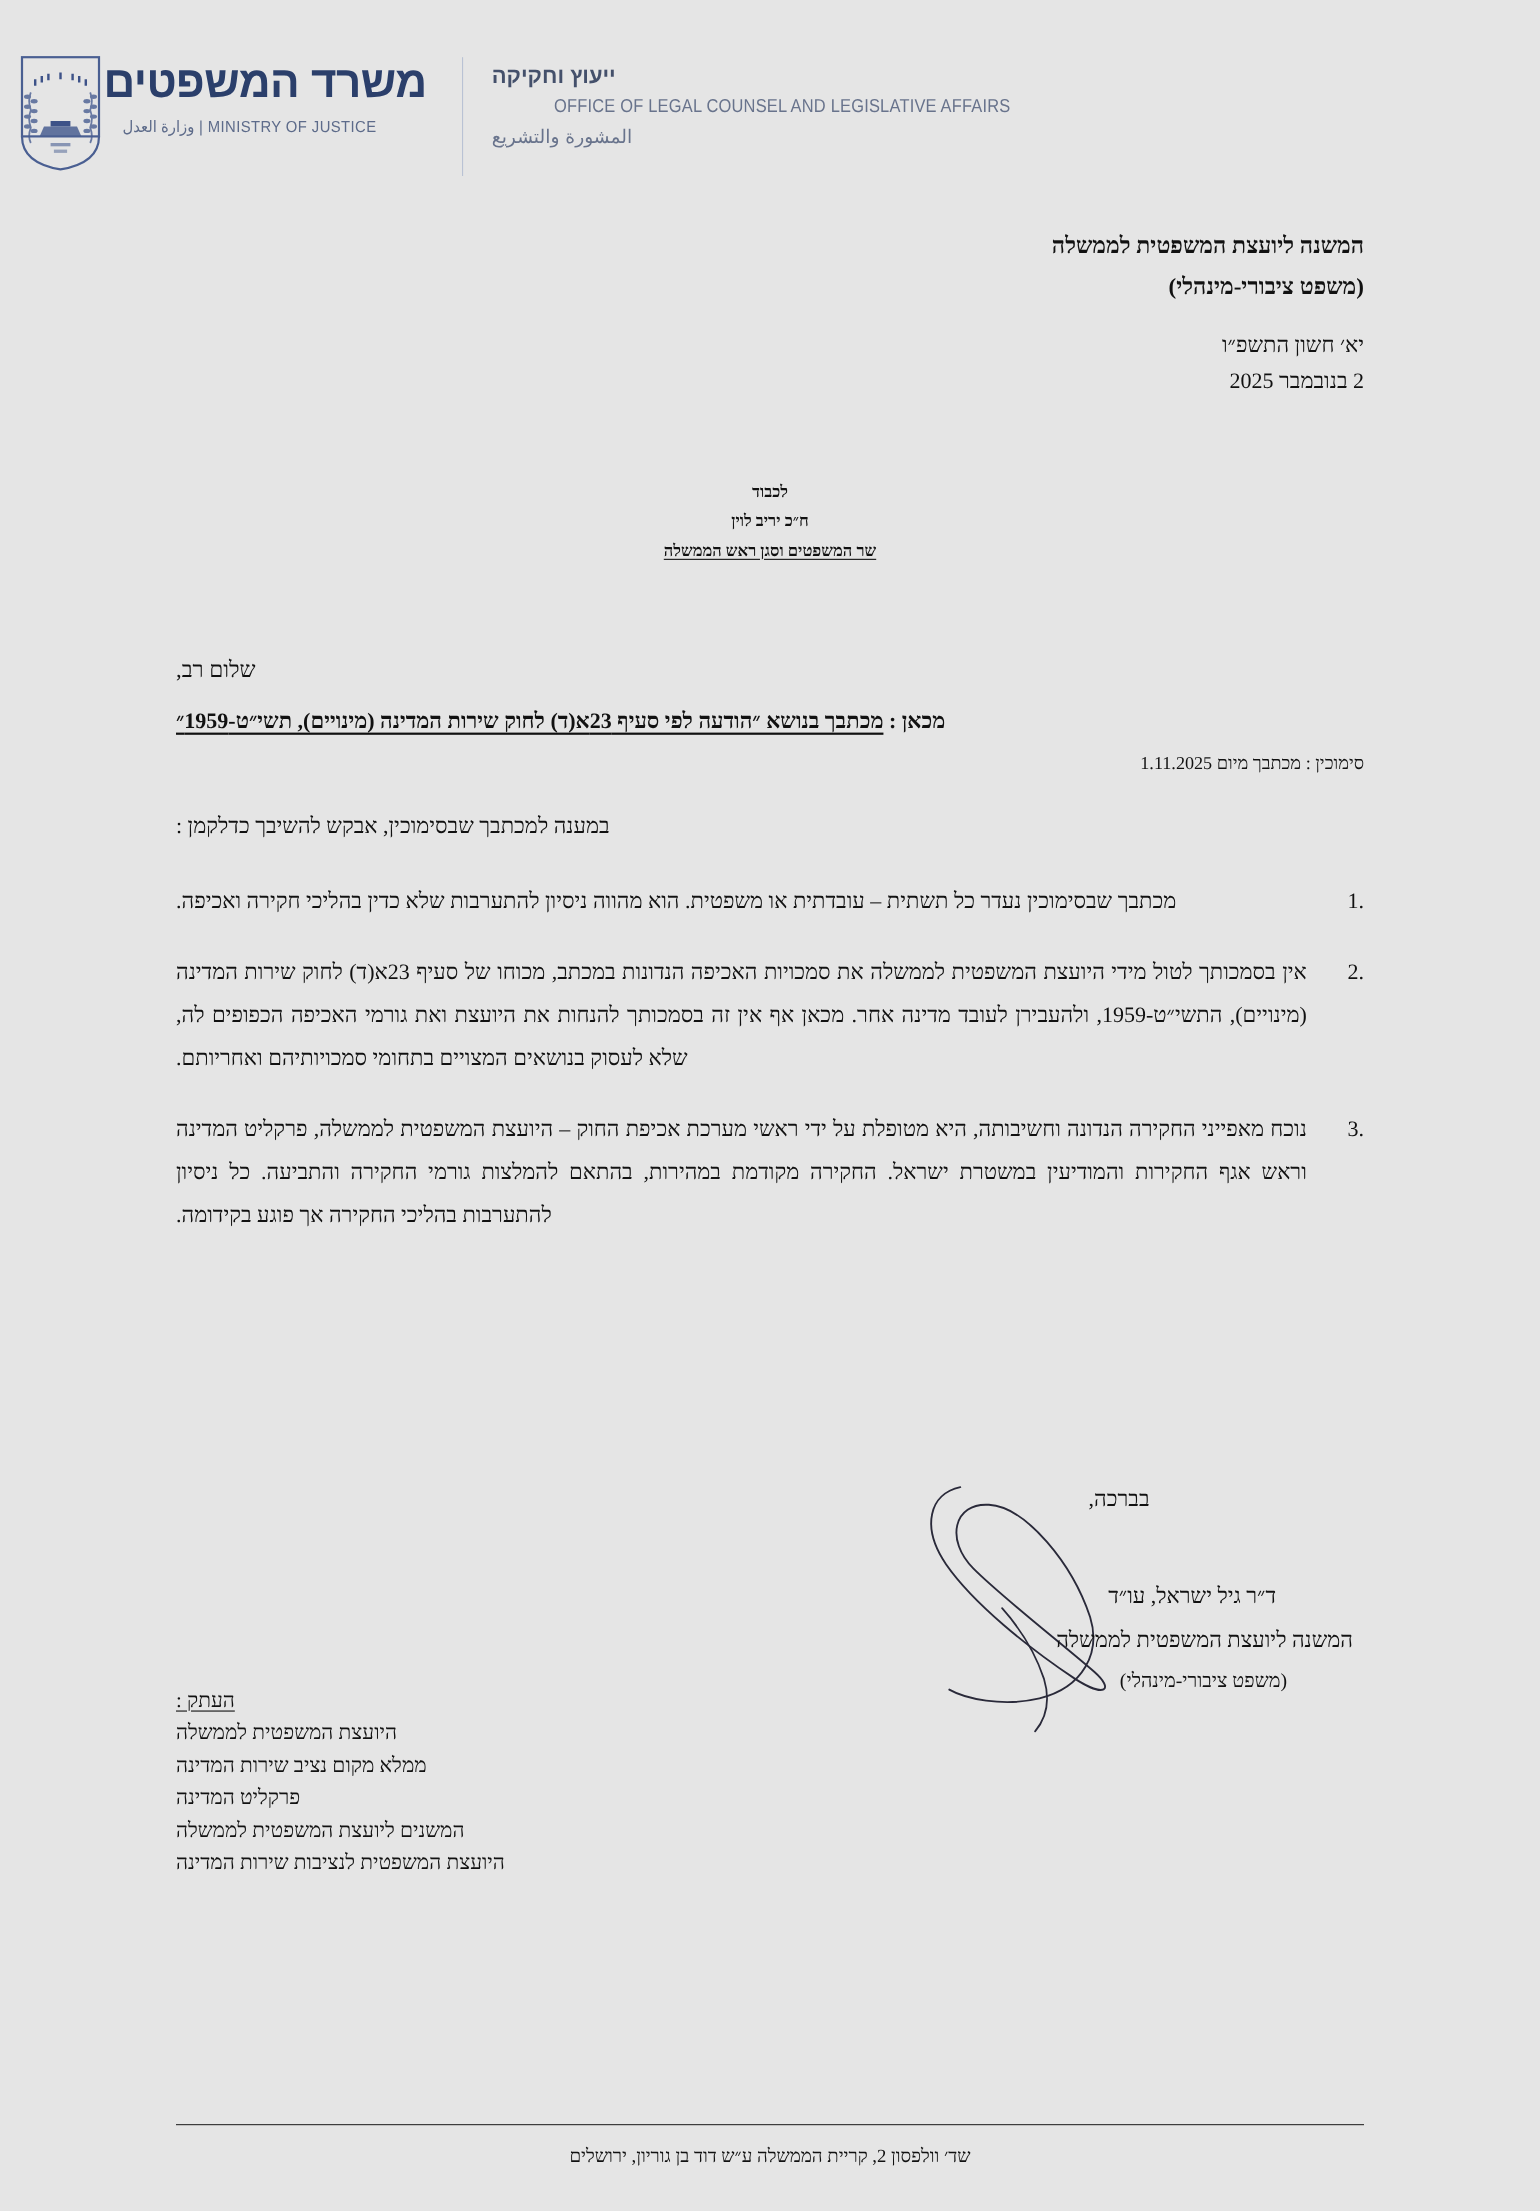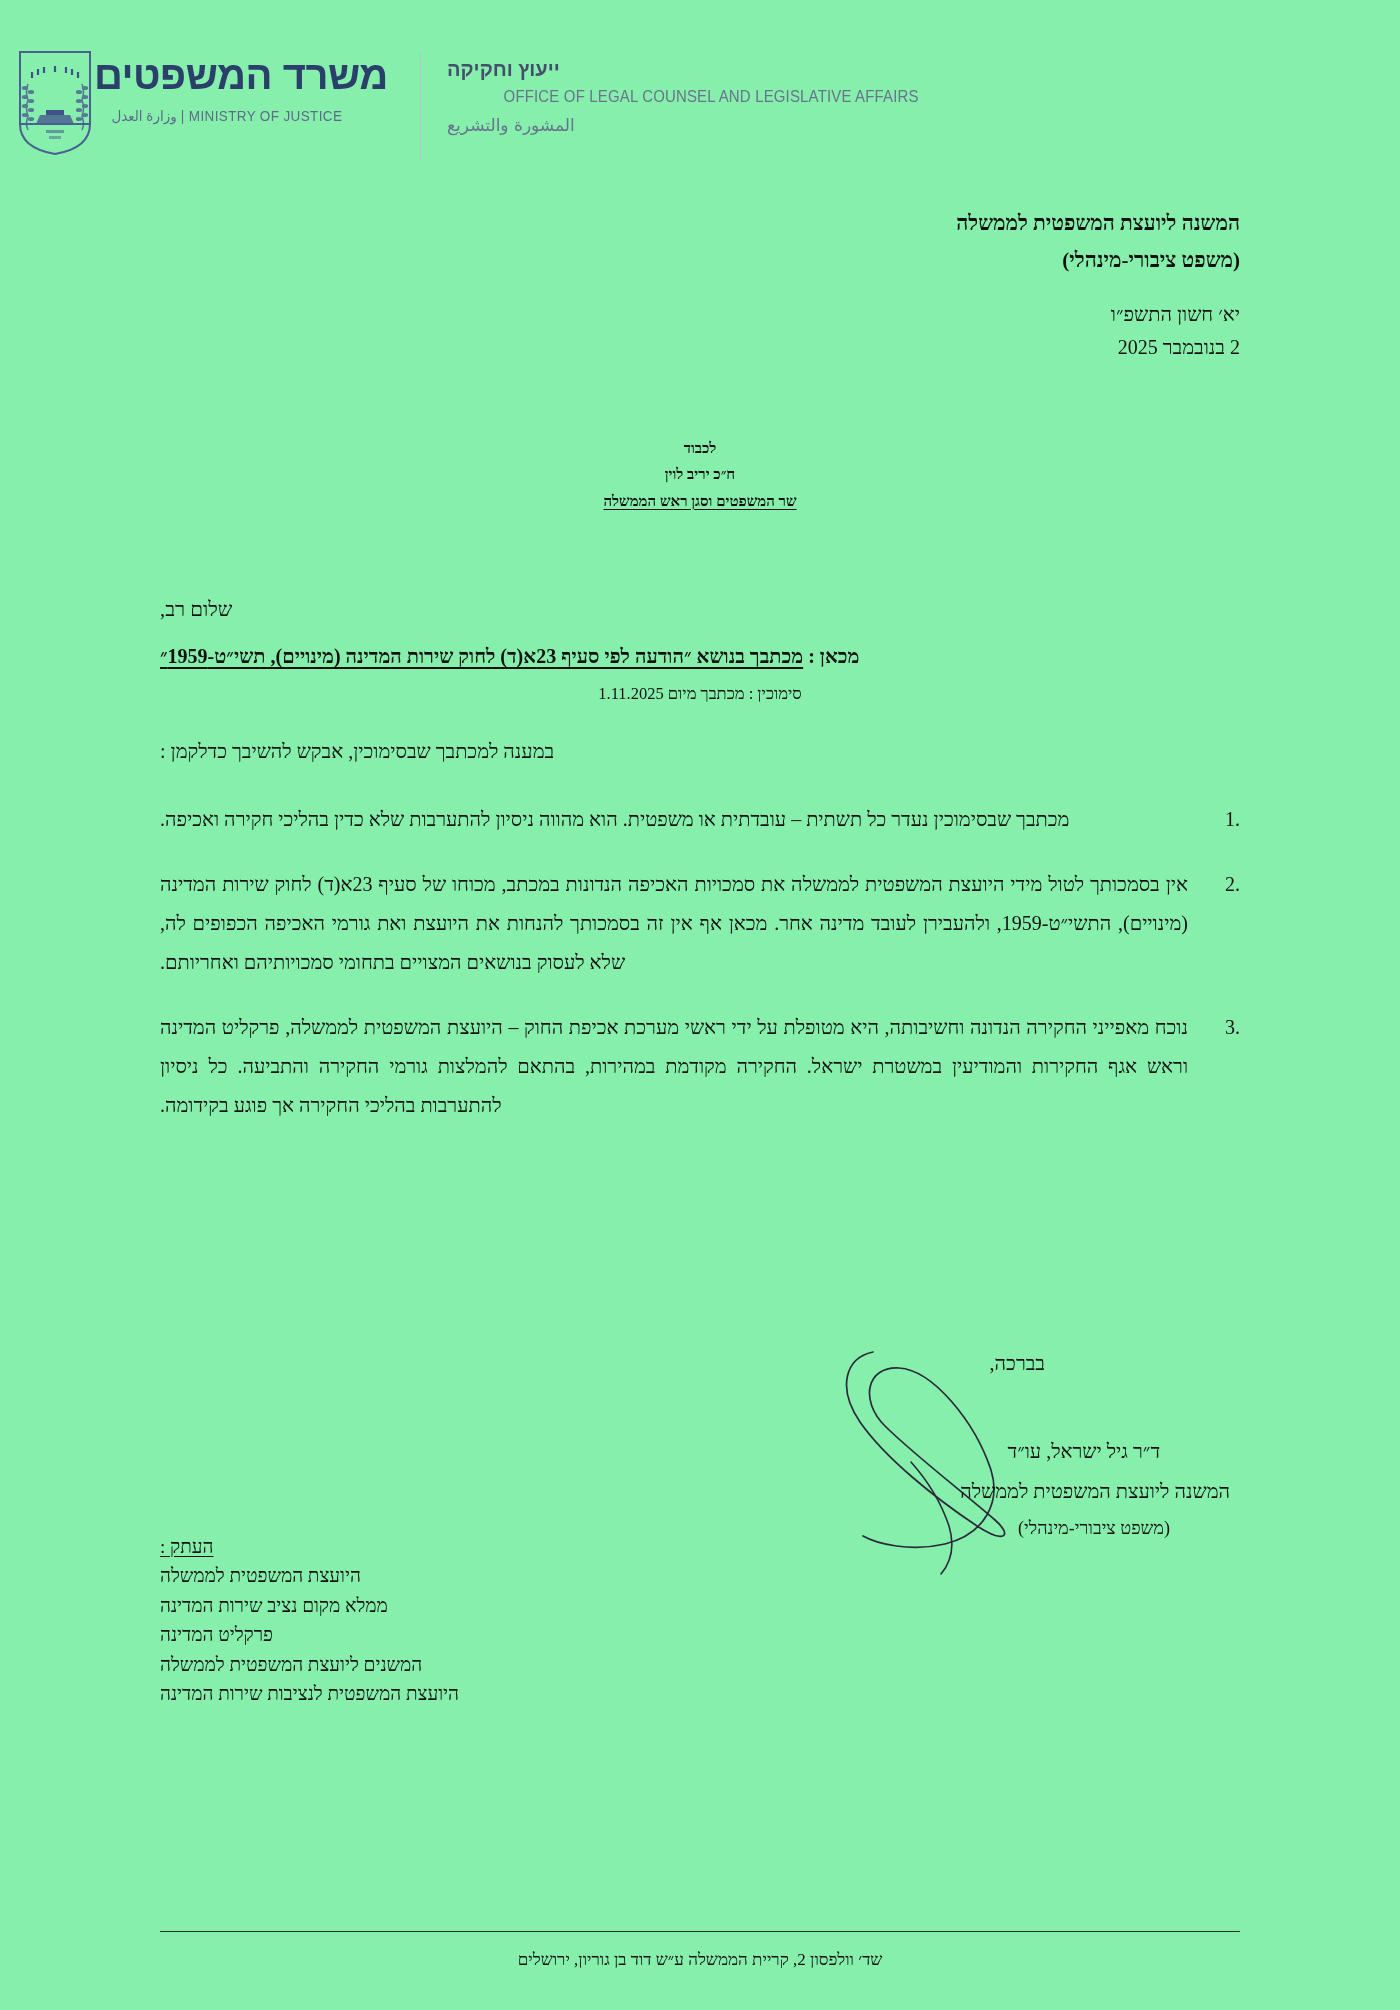--- a/index.html
+++ b/index.html
@@ -13,21 +13,21 @@
     height: 2010px;
     position: relative;
     font-family: "Liberation Serif", "DejaVu Serif", serif;
     color: #1a1a2e;
     overflow: hidden;
   }
 
   .page {
     position: absolute;
     inset: 0;
-    background: #86efac;
+    background: #e5e5e5;
     padding: 16px;
   }
 
   
   .letterhead {
     position: absolute;
     top: 48px;
     left: 0;
     right: 0;
     height: 120px;
@@ -179,21 +179,21 @@
     font-weight: 700;
     text-decoration: underline;
     text-underline-offset: 4px;
   }
 
   .reference-line {
     position: absolute;
     top: 684px;
     right: 160px;
     left: 160px;
-    text-align: center;
+    text-align: right;
     font-size: 16.5px;
     color: #111;
   }
 
   
   .intro {
     position: absolute;
     top: 740px;
     right: 160px;
     left: 160px;

